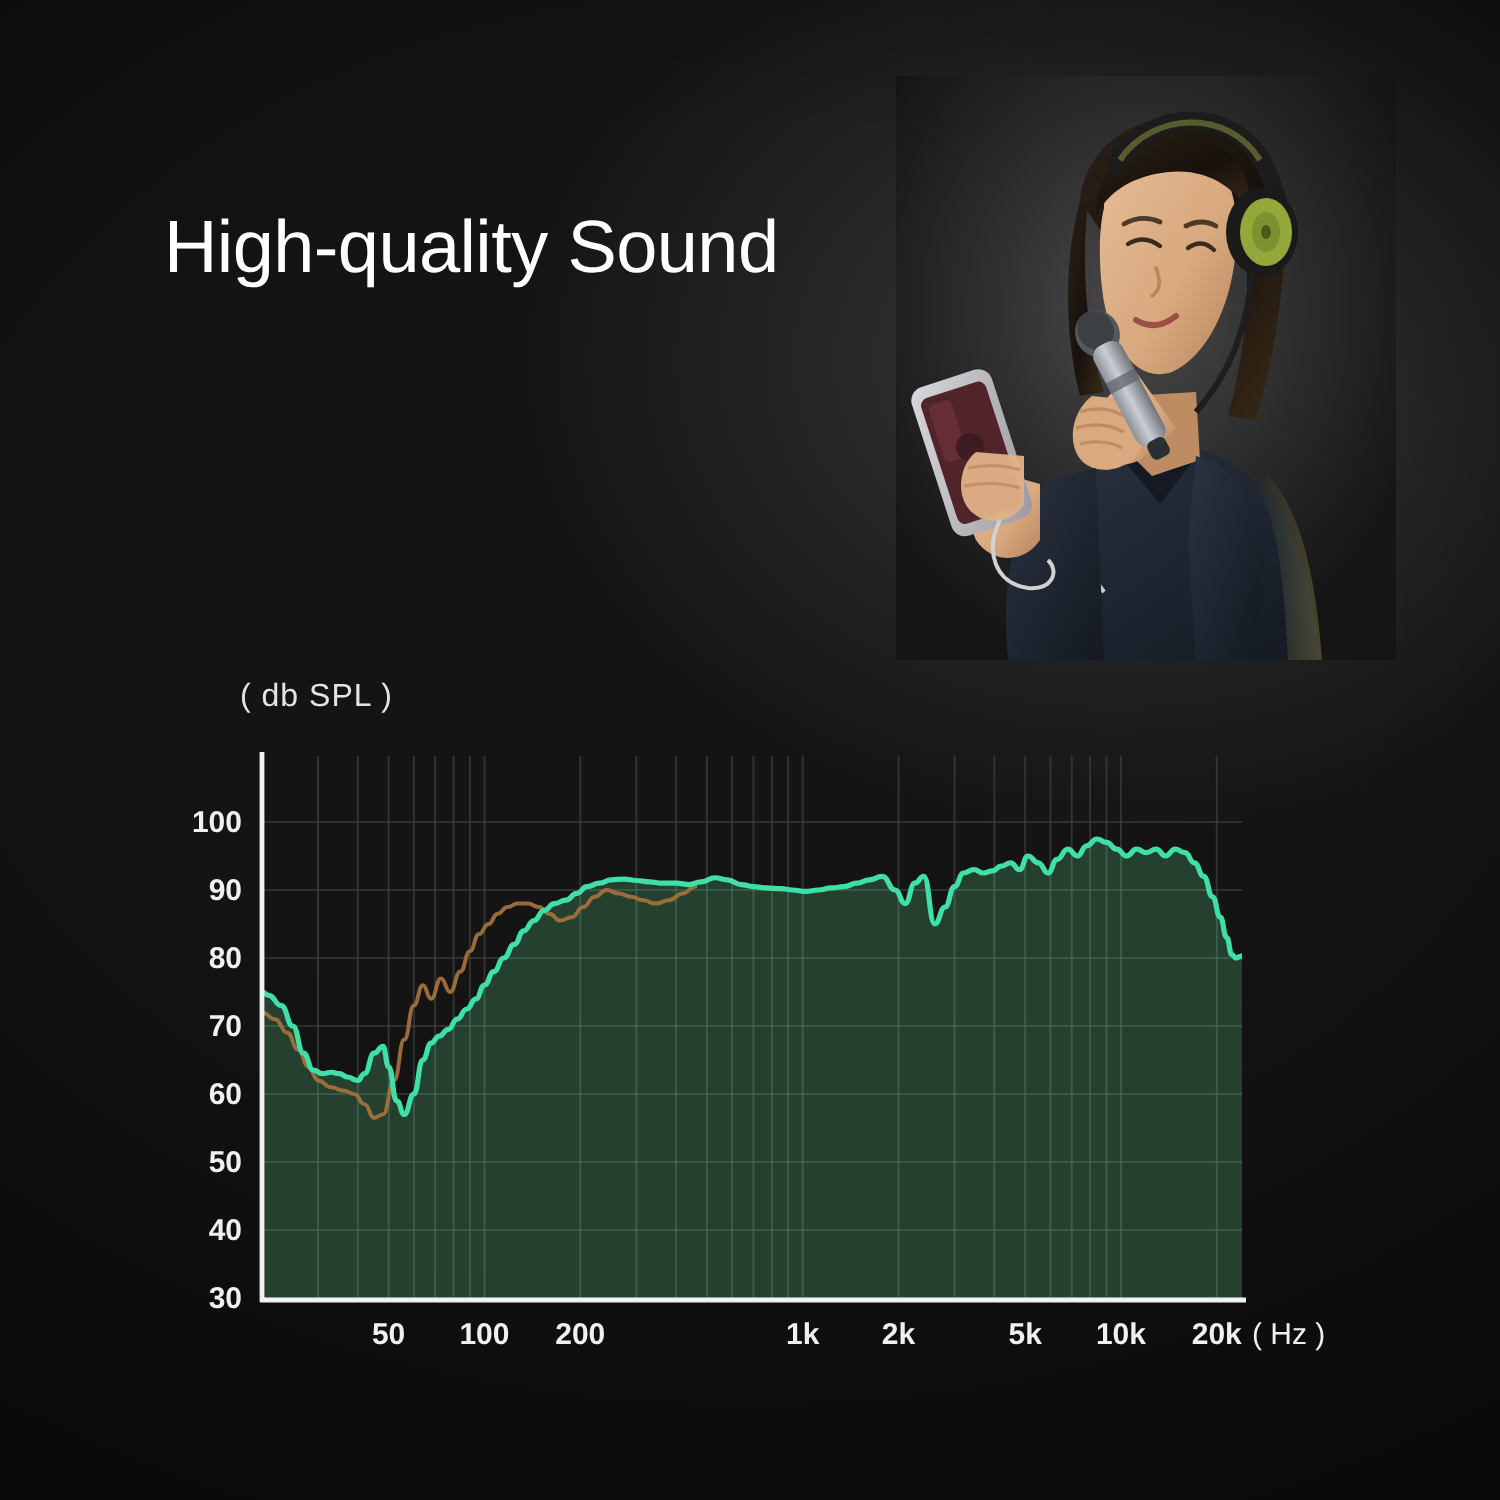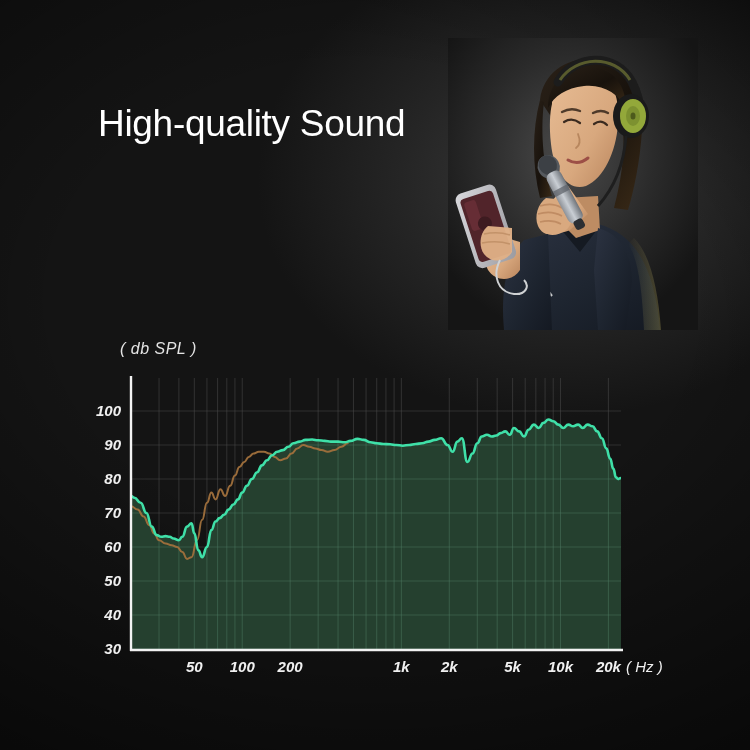--- a/index.html
+++ b/index.html
@@ -36,21 +36,21 @@
     left: 82px;
     top: 104px;
     width: 390px;
   }
   .headline {
     color: #ffffff;
     font-size: 37px;
     line-height: 1.08;
     font-weight: 400;
     letter-spacing: -0.3px;
-    margin: 0 0 14px 16px;
+    margin: 0 0 14px 0;
     white-space: nowrap;
   }
   .subline {
     color: #e8e8e8;
     font-size: 23px;
     line-height: 1.42;
     font-weight: 400;
     letter-spacing: -0.1px;
     margin: 0;
   }
@@ -65,21 +65,20 @@
   }
   .photo svg { display: block; }
 
   
   .chart-wrap {
     position: absolute;
     left: 0;
     top: 330px;
     width: 648px;
     height: 360px;
-    font-style: italic;
   }
   .chart-unit {
     position: absolute;
     left: 120px;
     top: 10px;
     color: #e4e4e4;
     font-size: 16px;
     letter-spacing: 0.5px;
     white-space: nowrap;
   }

